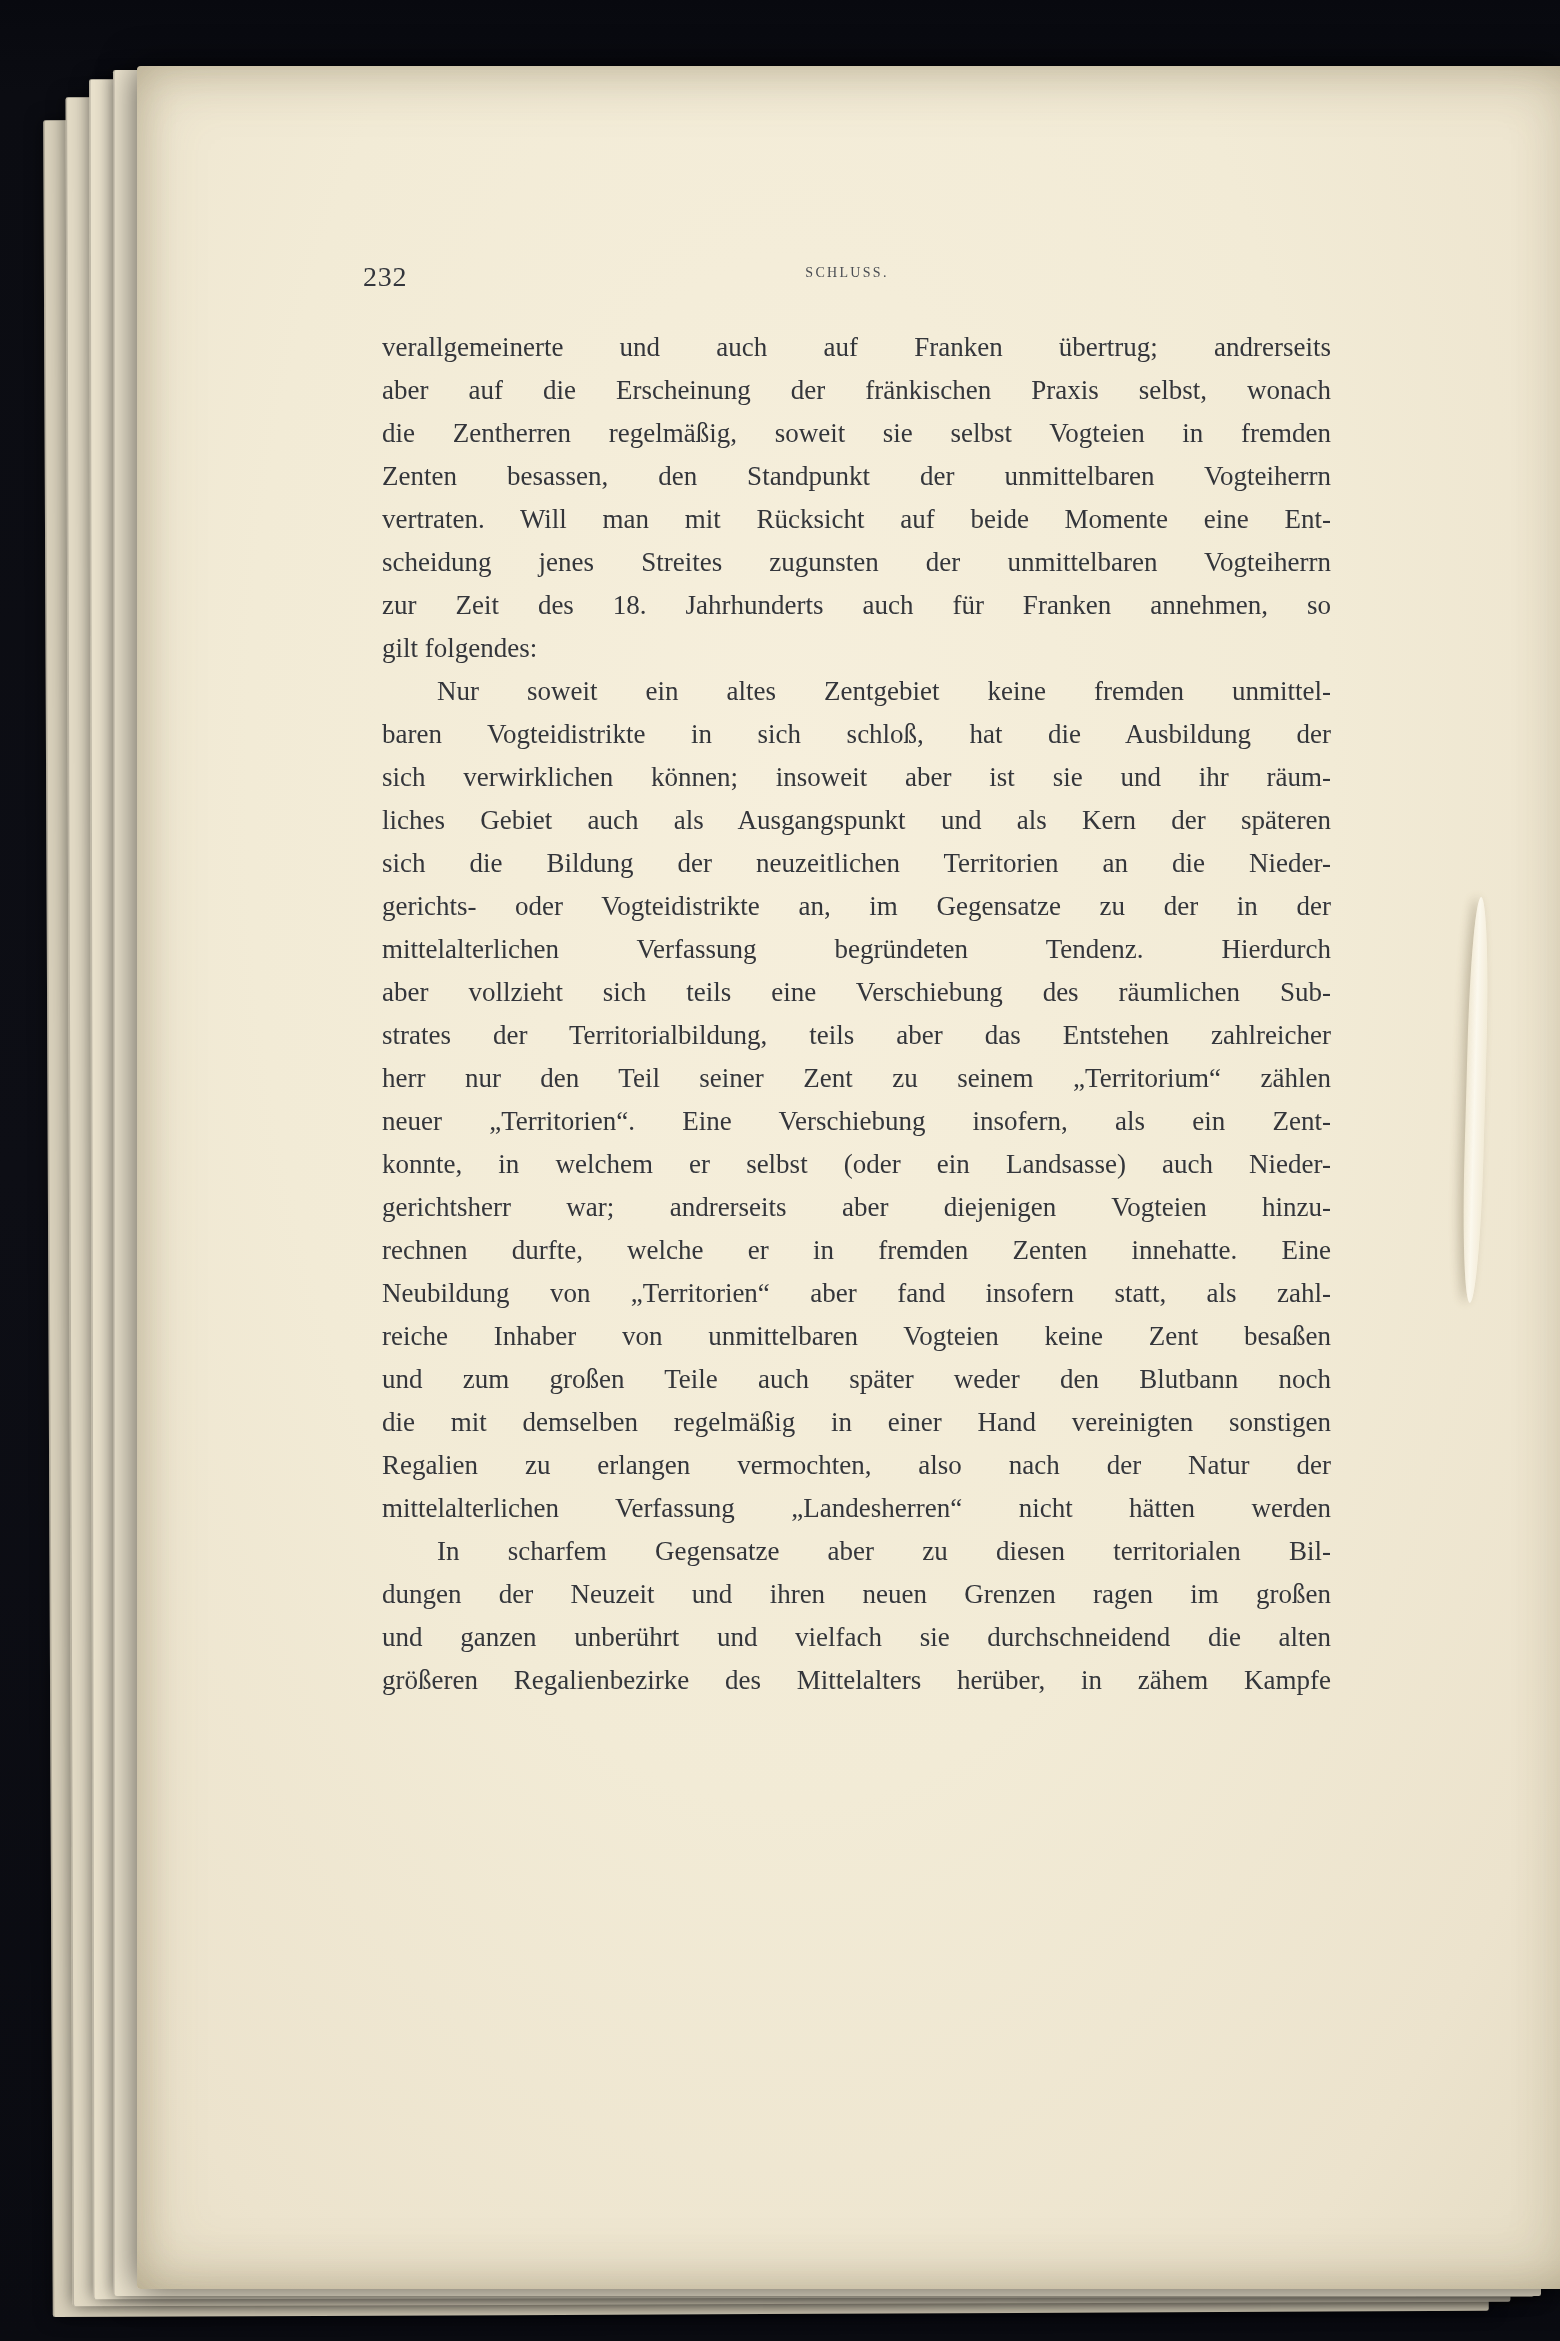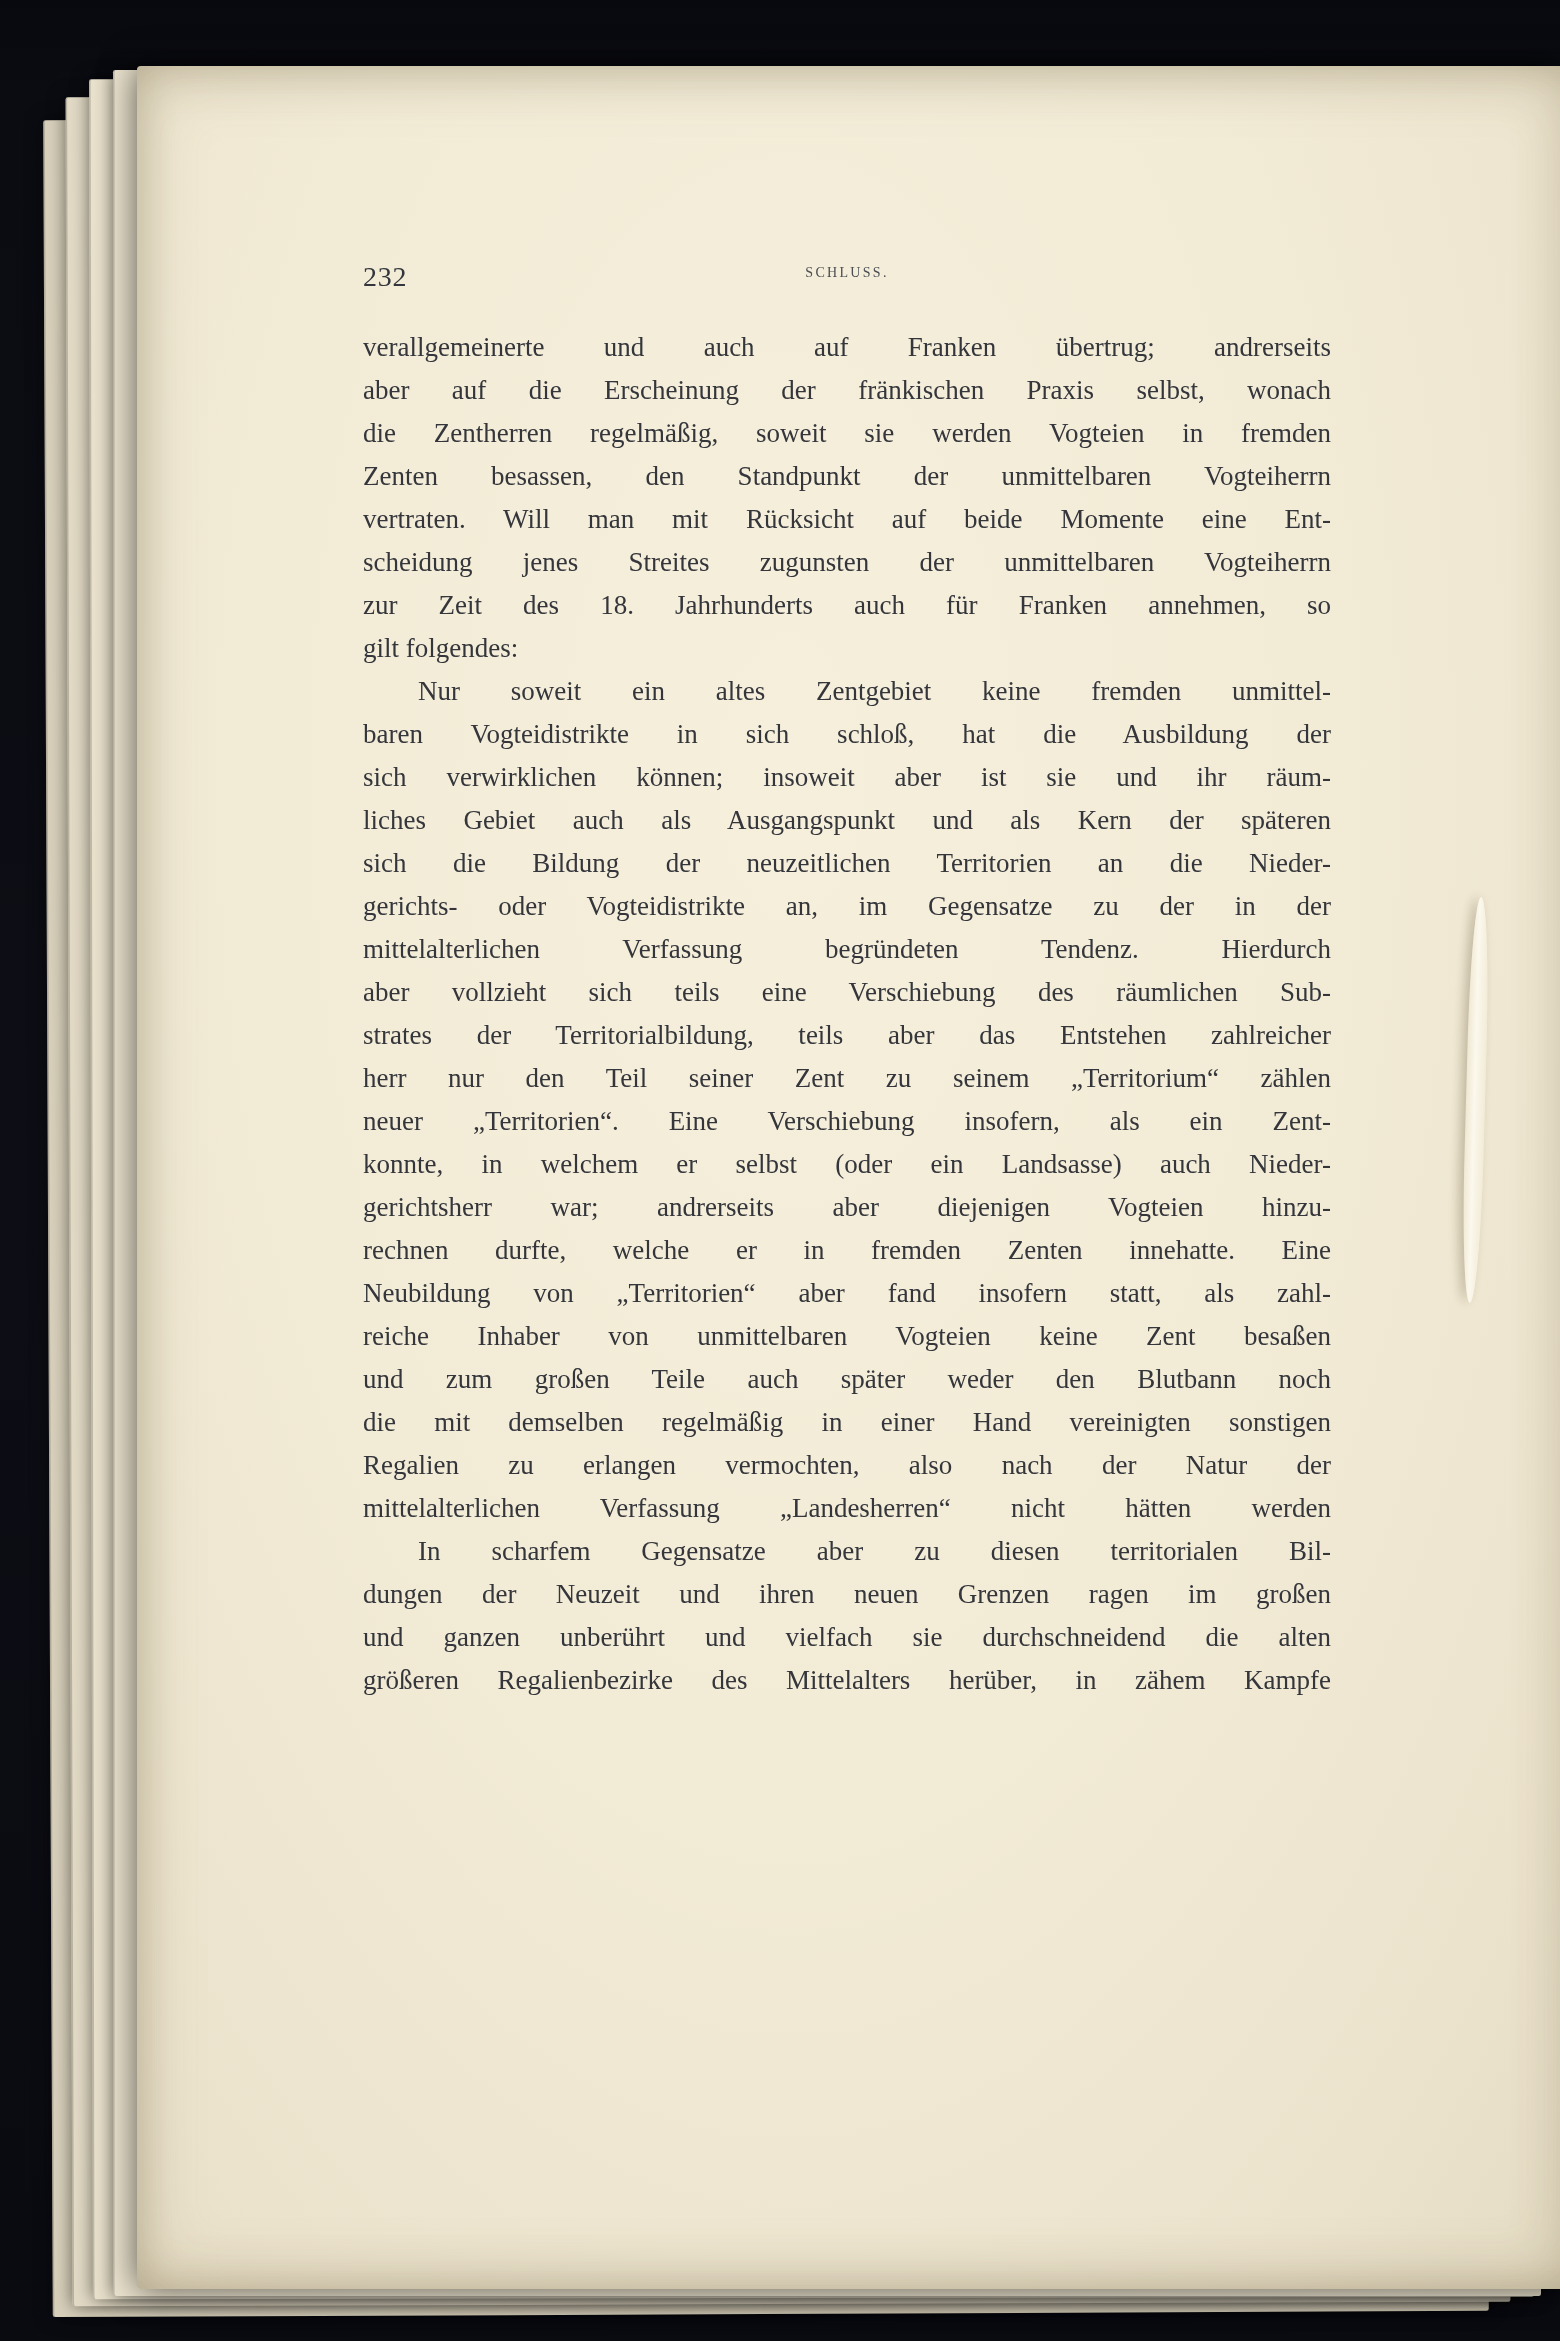--- a/index.html
+++ b/index.html
@@ -83,20 +83,21 @@
     font-size: 14px;
     letter-spacing: 2.3px;
     color: #4a4d53;
     padding-top: 3.9px;
   }
   .text-block {
     margin-top: 20px;
     color: #34363b;
     font-size: 27px;
     line-height: 43px;
+    margin-left: 19px;
   }
   .para {
     margin: 0;
   }
   .line {
     display: block;
     text-align: justify;
     text-align-last: justify;
     white-space: normal;
   }
@@ -120,21 +121,21 @@
     <div class="page">
       <div class="page-inner">
         <div class="page-header">
           <span class="page-num">232</span>
           <span class="running-title">SCHLUSS.</span>
         </div>
         <div class="text-block">
             <p class="para">
               <span class="line">verallgemeinerte und auch auf Franken übertrug; andrerseits</span>
               <span class="line">aber auf die Erscheinung der fränkischen Praxis selbst, wonach</span>
-              <span class="line">die Zentherren regelmäßig, soweit sie werden Vogteien in fremden</span>
+              <span class="line">die Zentherren regelmäßig, soweit sie selbst Vogteien in fremden</span>
               <span class="line">Zenten besassen, den Standpunkt der unmittelbaren Vogteiherrn</span>
               <span class="line">vertraten. Will man mit Rücksicht auf beide Momente eine Ent-</span>
               <span class="line">scheidung jenes Streites zugunsten der unmittelbaren Vogteiherrn</span>
               <span class="line">zur Zeit des 18. Jahrhunderts auch für Franken annehmen, so</span>
               <span class="line last">gilt folgendes:</span>
             </p>
             <p class="para">
               <span class="line indent">Nur soweit ein altes Zentgebiet keine fremden unmittel-</span>
               <span class="line">baren Vogteidistrikte in sich schloß, hat die Ausbildung der</span>
               <span class="line">sich verwirklichen können; insoweit aber ist sie und ihr räum-</span>

